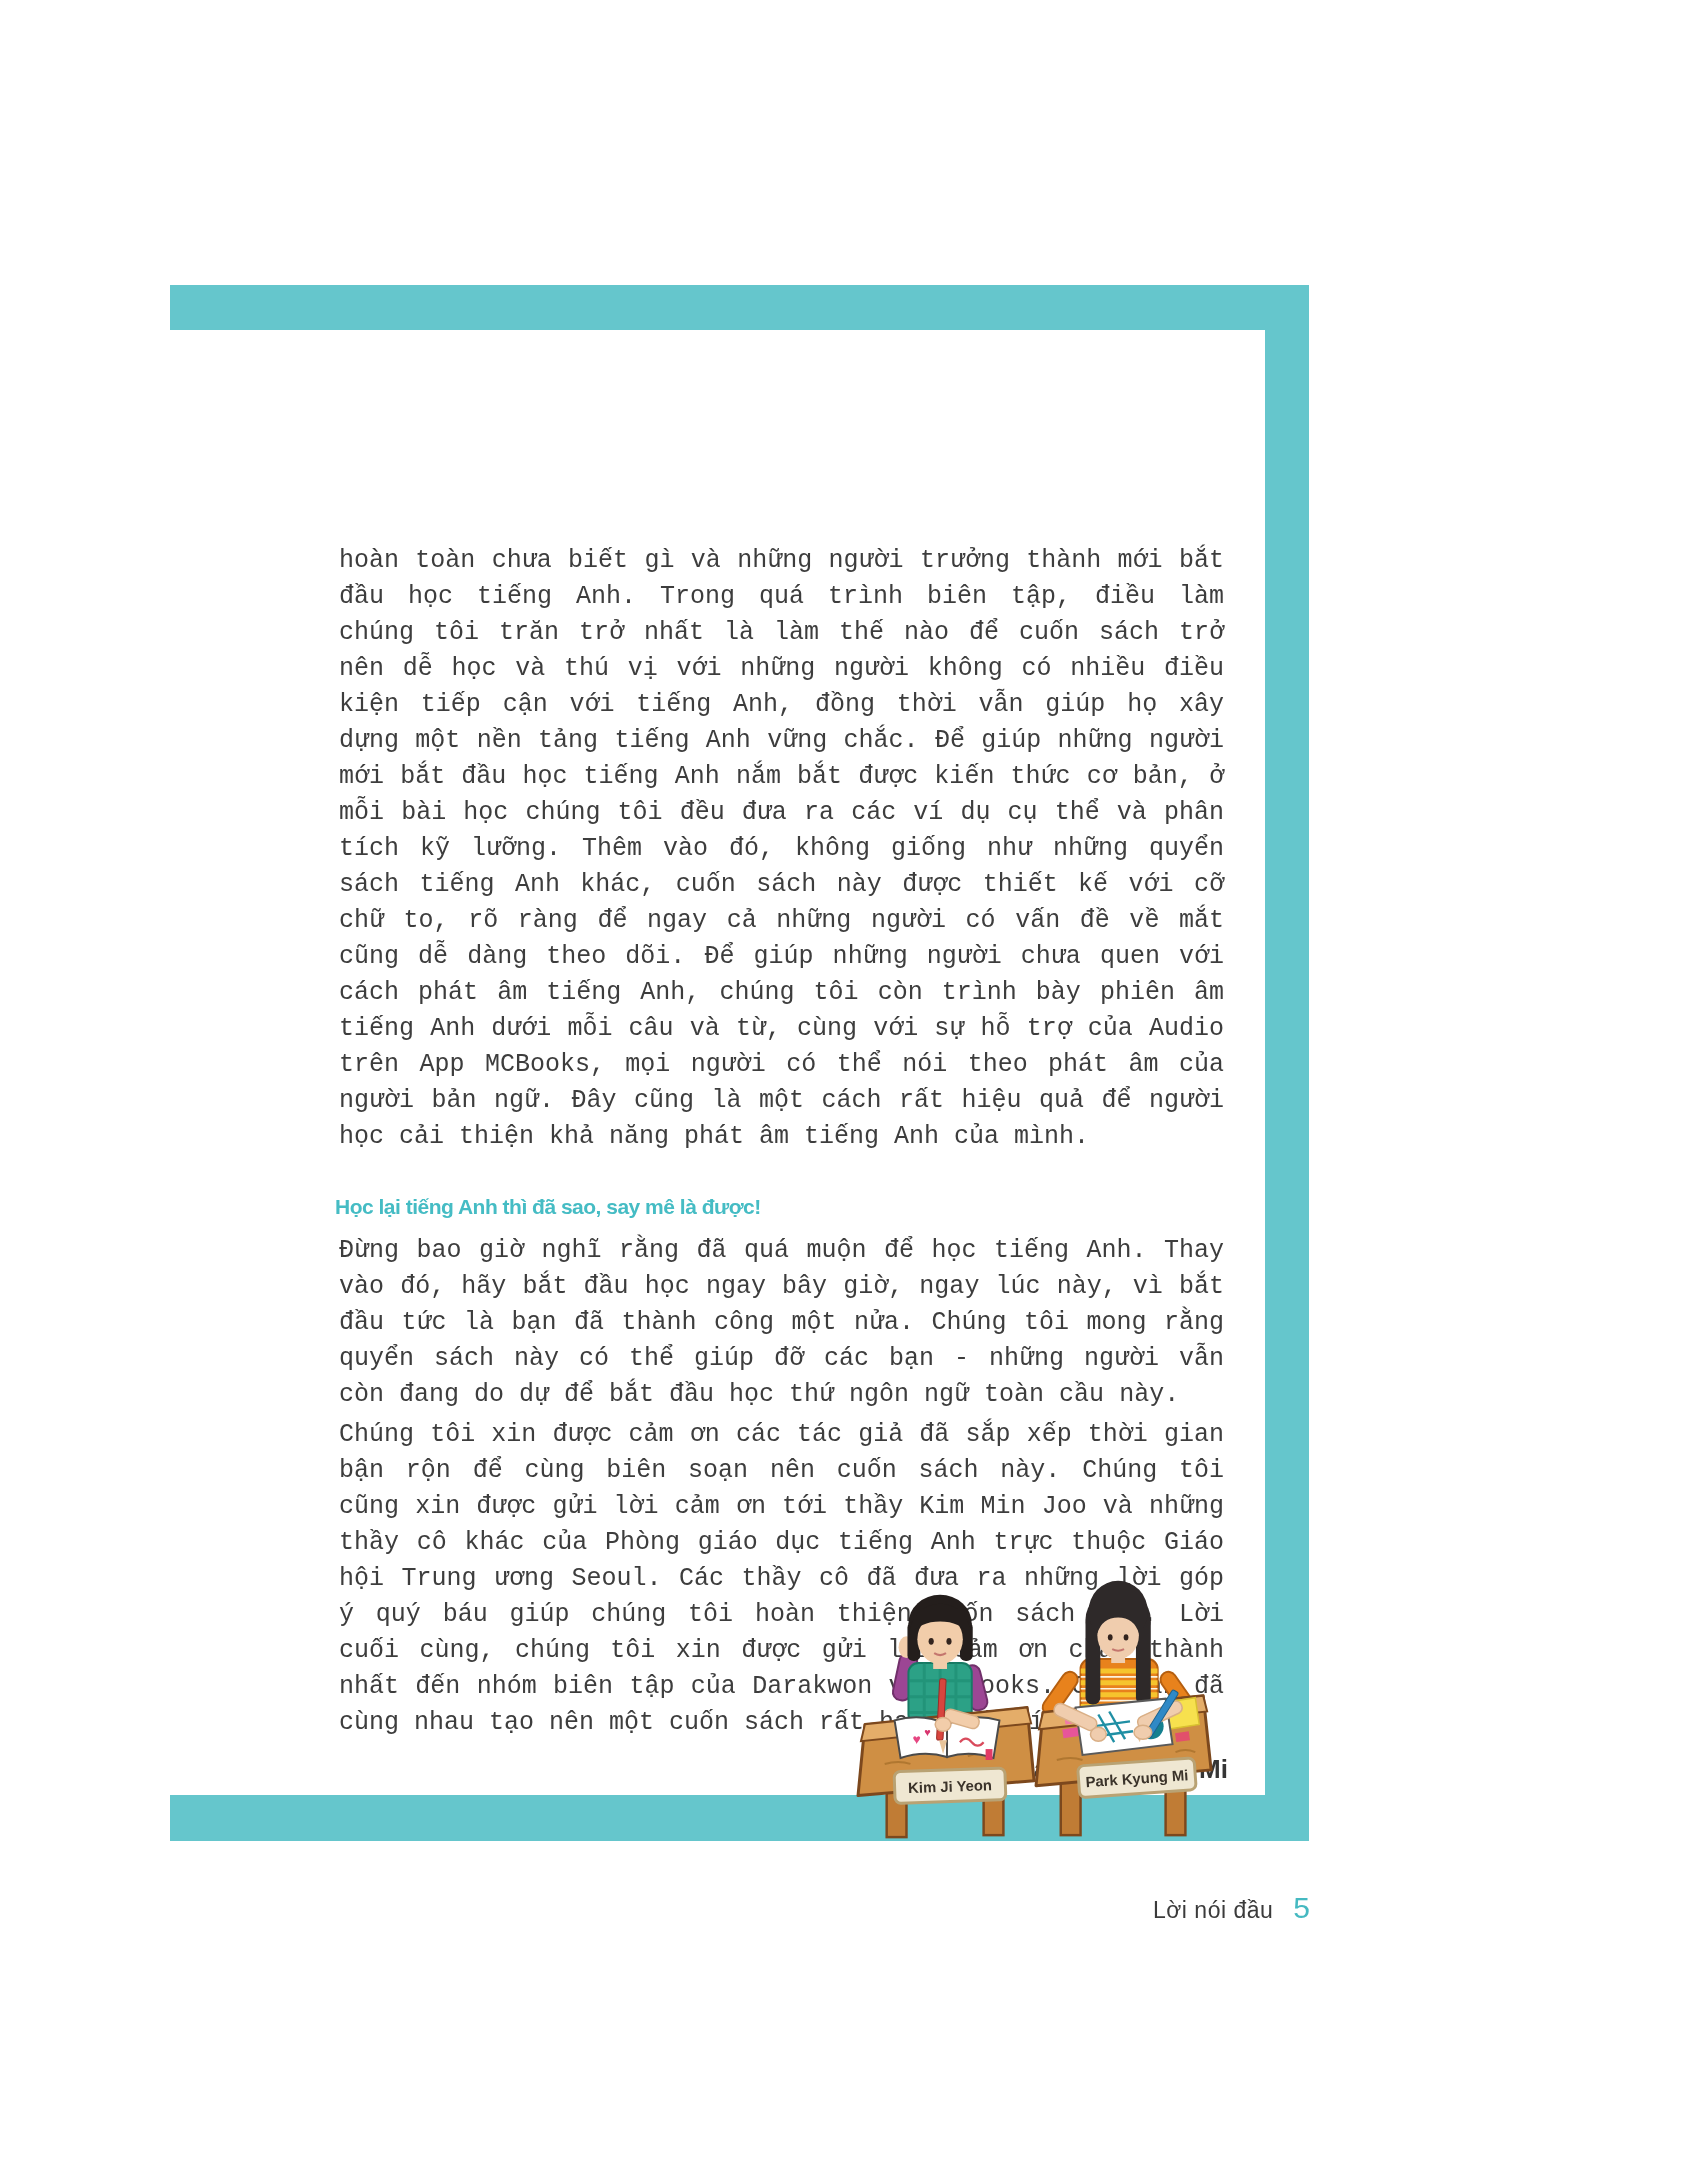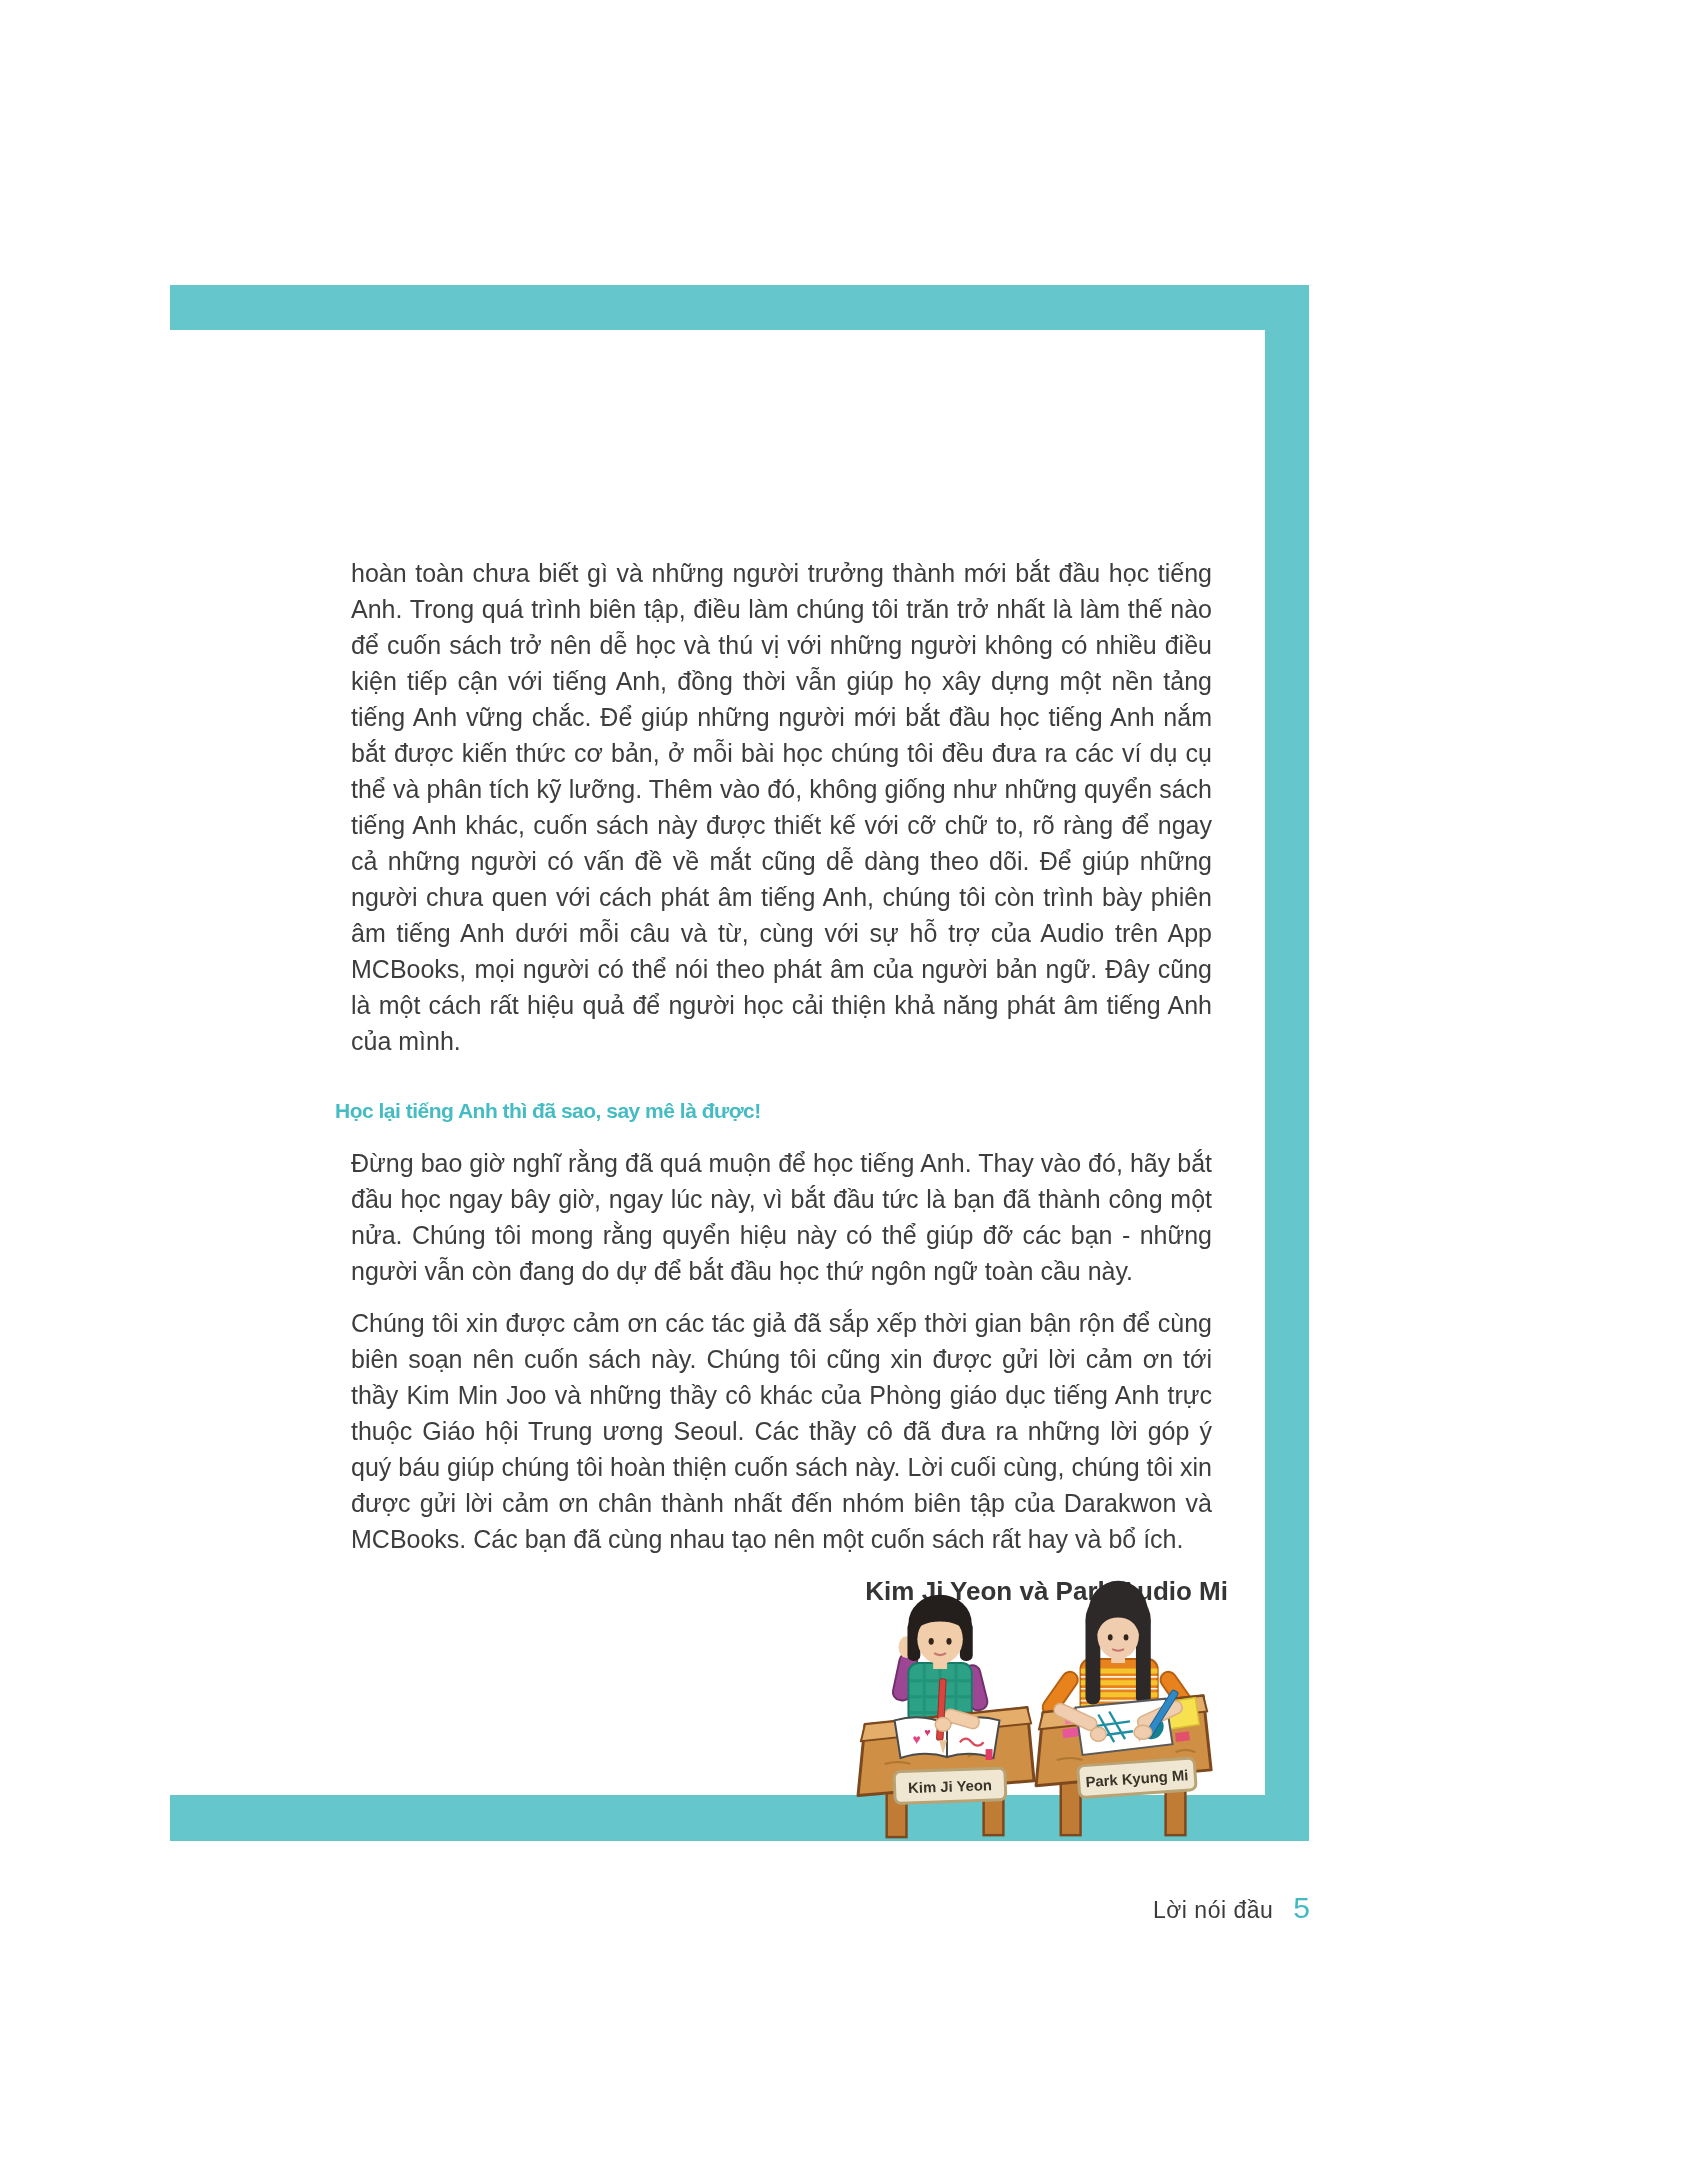--- a/index.html
+++ b/index.html
@@ -26,21 +26,21 @@
     position: absolute;
     left: 335px;
     top: 539px;
     width: 893px;
     z-index: 1;
     color: #3d3d3d;
     font-size: 25px;
     line-height: 36px;
     text-align: justify;
   }
-  .content p { margin: 16px; }
+  .content p { margin: 4px; font-family: Liberation Mono, monospace; }
   .p1 { margin-bottom: 34px !important; }
   .section-heading {
     color: #45bcc4;
     font-size: 21px;
     line-height: 36px;
     font-weight: 700;
     letter-spacing: -0.5px;
     margin: 0 0 8px 0;
     text-align: left;
   }
@@ -88,21 +88,21 @@
 
 <div class="page">
 
   <div class="bar bar-top"></div>
   <div class="bar bar-right"></div>
   <div class="bar bar-bottom"></div>
 
   <div class="content">
     <p class="p1">hoàn toàn chưa biết gì và những người trưởng thành mới bắt đầu học tiếng Anh. Trong quá trình biên tập, điều làm chúng tôi trăn trở nhất là làm thế nào để cuốn sách trở nên dễ học và thú vị với những người không có nhiều điều kiện tiếp cận với tiếng Anh, đồng thời vẫn giúp họ xây dựng một nền tảng tiếng Anh vững chắc. Để giúp những người mới bắt đầu học tiếng Anh nắm bắt được kiến thức cơ bản, ở mỗi bài học chúng tôi đều đưa ra các ví dụ cụ thể và phân tích kỹ lưỡng. Thêm vào đó, không giống như những quyển sách tiếng Anh khác, cuốn sách này được thiết kế với cỡ chữ to, rõ ràng để ngay cả những người có vấn đề về mắt cũng dễ dàng theo dõi. Để giúp những người chưa quen với cách phát âm tiếng Anh, chúng tôi còn trình bày phiên âm tiếng Anh dưới mỗi câu và từ, cùng với sự hỗ trợ của Audio trên App MCBooks, mọi người có thể nói theo phát âm của người bản ngữ. Đây cũng là một cách rất hiệu quả để người học cải thiện khả năng phát âm tiếng Anh của mình.</p>
     <h2 class="section-heading">Học lại tiếng Anh thì đã sao, say mê là được!</h2>
-    <p>Đừng bao giờ nghĩ rằng đã quá muộn để học tiếng Anh. Thay vào đó, hãy bắt đầu học ngay bây giờ, ngay lúc này, vì bắt đầu tức là bạn đã thành công một nửa. Chúng tôi mong rằng quyển hiệu này có thể giúp đỡ các bạn - những người vẫn còn đang do dự để bắt đầu học thứ ngôn ngữ toàn cầu này.</p>
+    <p>Đừng bao giờ nghĩ rằng đã quá muộn để học tiếng Anh. Thay vào đó, hãy bắt đầu học ngay bây giờ, ngay lúc này, vì bắt đầu tức là bạn đã thành công một nửa. Chúng tôi mong rằng quyển sách này có thể giúp đỡ các bạn - những người vẫn còn đang do dự để bắt đầu học thứ ngôn ngữ toàn cầu này.</p>
     <p>Chúng tôi xin được cảm ơn các tác giả đã sắp xếp thời gian bận rộn để cùng biên soạn nên cuốn sách này. Chúng tôi cũng xin được gửi lời cảm ơn tới thầy Kim Min Joo và những thầy cô khác của Phòng giáo dục tiếng Anh trực thuộc Giáo hội Trung ương Seoul. Các thầy cô đã đưa ra những lời góp ý quý báu giúp chúng tôi hoàn thiện cuốn sách này. Lời cuối cùng, chúng tôi xin được gửi lời cảm ơn chân thành nhất đến nhóm biên tập của Darakwon và MCBooks. Các bạn đã cùng nhau tạo nên một cuốn sách rất hay và bổ ích.</p>
     <div class="signature">Kim Ji Yeon và Park Audio Mi</div>
   </div>
 
   <svg class="illustration" viewBox="0 0 385 275">
     <defs>
       <clipPath id="clip-torso2">
           <rect x="234" y="84" width="78" height="60" rx="10"></rect>
         </clipPath>
       <clipPath id="clip-torso1">

